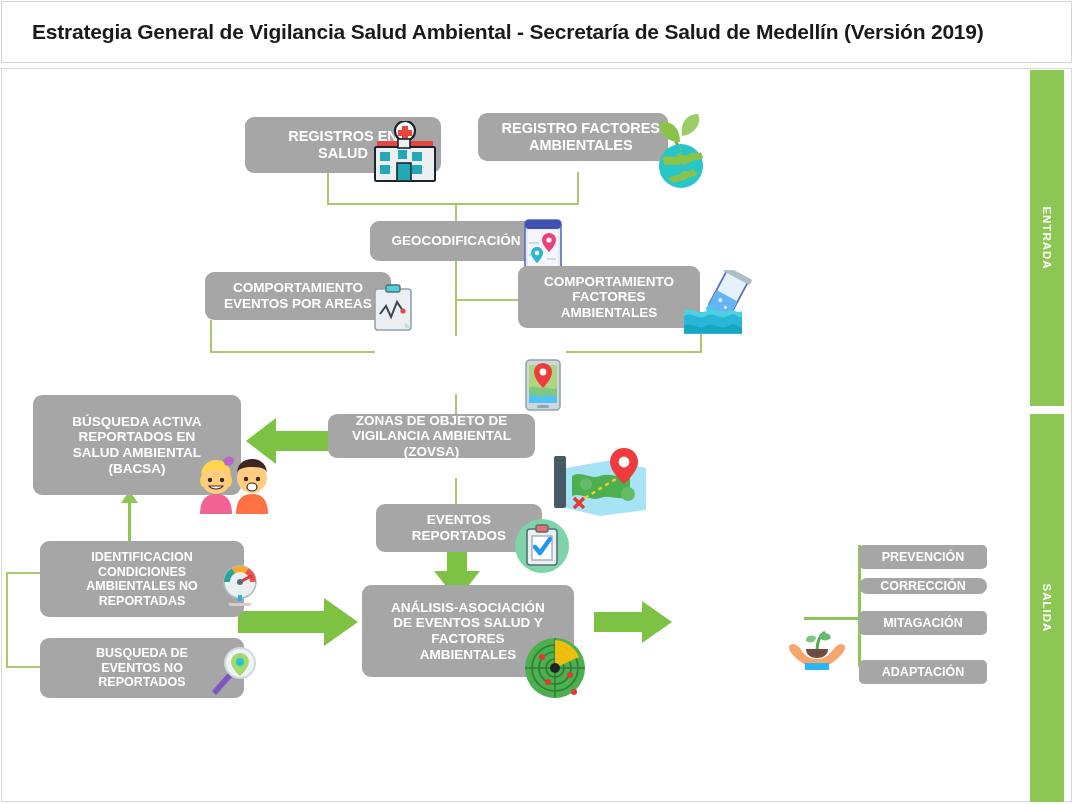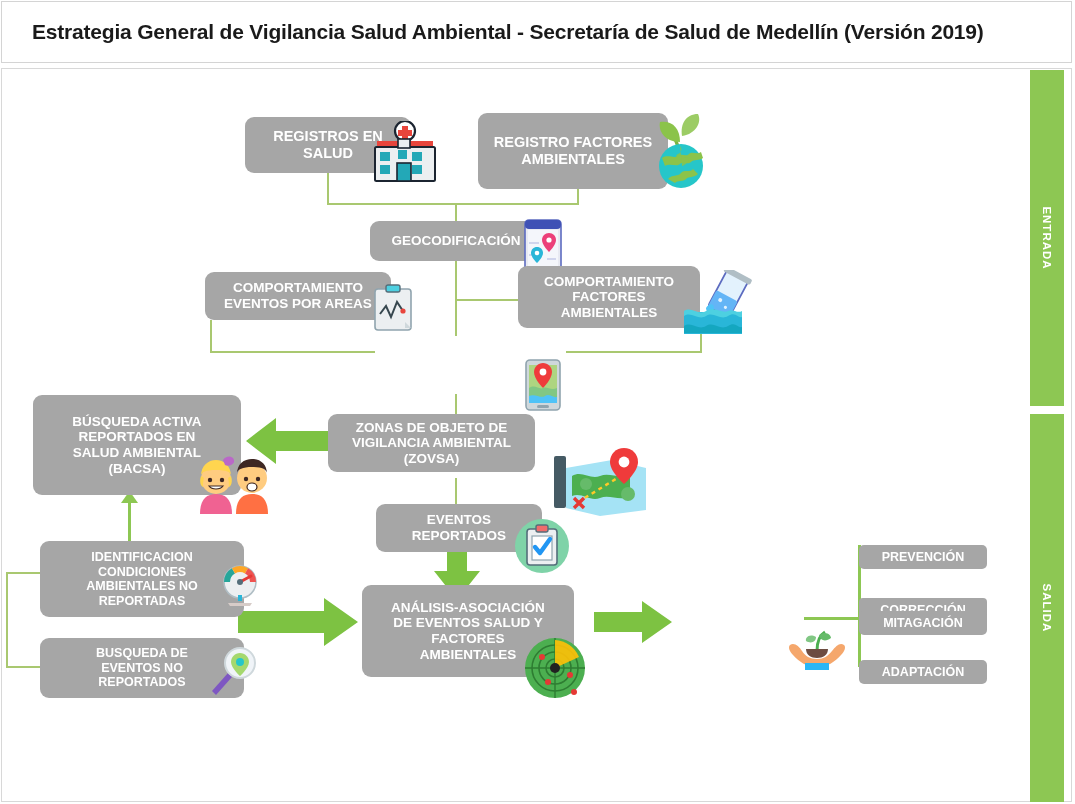--- a/index.html
+++ b/index.html
@@ -118,21 +118,21 @@
         <polygon points="78,21 48,0 48,11 0,11 0,31 48,31 48,42" fill="#7DC242"></polygon>
       </svg>
   </div>
 
   <div class="arrow" style="left:121px;top:489px;width:17px;height:12px;">
     <svg width="17" height="12" viewBox="0 0 17 12">
         <polygon points="8.5,0 17,12 0,12" fill="#8DC753"></polygon>
       </svg>
   </div>
 
-  <div class="node n-lg" style="left:245px;top:117px;width:166px;height:56px;">
+  <div class="node n-lg" style="left:245px;top:117px;width:196px;height:56px;">
     <div>
       <span>REGISTROS EN</span>
       <span>SALUD</span>
     </div>
   </div>
   <div class="ico" style="left:367px;top:121px;">
     <svg width="76" height="62" viewBox="0 0 76 62">
       <circle cx="38" cy="10" r="10" fill="#fff" stroke="#1b2430" stroke-width="2.2"></circle>
       <path d="M35 5h6v4h4v6h-4v4h-6v-4h-4V9h4z" fill="#e8453c"></path>
       <rect x="10" y="20" width="56" height="6" fill="#e8453c"></rect>
@@ -140,21 +140,21 @@
       <rect x="13" y="31" width="10" height="9" fill="#23a8b7"></rect>
       <rect x="31" y="29" width="9" height="9" fill="#23a8b7"></rect>
       <rect x="45" y="31" width="10" height="9" fill="#23a8b7"></rect>
       <rect x="13" y="44" width="10" height="9" fill="#23a8b7"></rect>
       <rect x="45" y="44" width="10" height="9" fill="#23a8b7"></rect>
       <rect x="30" y="42" width="14" height="18" fill="#23a8b7" stroke="#1b2430" stroke-width="1.6"></rect>
       <rect x="31" y="18" width="12" height="9" fill="#eceff1" stroke="#1b2430" stroke-width="1.6"></rect>
     </svg>
   </div>
 
-  <div class="node n-lg" style="left:478px;top:113px;width:190px;height:76px;">
+  <div class="node n-lg" style="left:478px;top:113px;width:190px;height:48px;justify-content:flex-end;">
     <div>
       <span>REGISTRO FACTORES</span>
       <span>AMBIENTALES</span>
     </div>
   </div>
   <div class="ico" style="left:650px;top:112px;">
     <svg width="62" height="78" viewBox="0 0 62 78">
       <path d="M31 62 C31 42 28 30 22 22" stroke="#7cb342" stroke-width="3.4" fill="none"></path>
       <path d="M30 30 C14 30 8 18 10 10 C22 8 30 16 30 30Z" fill="#8bc34a"></path>
       <path d="M32 24 C46 22 52 10 48 2 C36 2 30 12 32 24Z" fill="#9ccc65"></path>
@@ -256,21 +256,21 @@
 
       <path d="M46 62c0-14 6-20 16-20s16 6 16 20z" fill="#ff7043"></path>
       <circle cx="62" cy="26" r="15" fill="#ffcc80"></circle>
       <path d="M47 22c0-10 7-15 15-15s15 5 15 15c0-5-6-7-15-7s-15 2-15 7z" fill="#3e2723"></path>
       <circle cx="56" cy="27" r="2.2" fill="#3e2723"></circle>
       <circle cx="68" cy="27" r="2.2" fill="#3e2723"></circle>
       <ellipse cx="62" cy="35" rx="5" ry="4" fill="#fff" stroke="#3e2723" stroke-width="1.2"></ellipse>
     </svg>
   </div>
 
-  <div class="node n-md" style="left:328px;top:414px;width:207px;height:58px;">
+  <div class="node n-md" style="left:328px;top:414px;width:207px;height:44px;">
     <div>
       <span>ZONAS DE OBJETO DE</span>
       <span>VIGILANCIA AMBIENTAL</span>
       <span>(ZOVSA)</span>
     </div>
   </div>
   <div class="ico" style="left:552px;top:446px;">
     <svg width="96" height="74" viewBox="0 0 96 74">
       <rect x="2" y="10" width="12" height="52" rx="2" fill="#455a64"></rect>
       <path d="M14 22 L60 14 L94 22 L94 64 L48 70 L14 62 Z" fill="#a5e3f5"></path>
@@ -369,21 +369,21 @@
       <path d="M30 26c-7-4-11 1-10 4 5 3 10 1 10-4z" fill="#81c784"></path>
       <path d="M20 38h22c0 6-5 9-11 9s-11-3-11-9z" fill="#6d4c41"></path>
       <path d="M4 34c4-3 9 1 12 6s8 8 15 8 11-3 15-8 8-9 12-6c2 2 1 6-3 10-6 7-14 12-24 12S13 51 7 44c-4-4-5-8-3-10z" fill="#f5a76c"></path>
       <rect x="19" y="52" width="24" height="7" fill="#29b6f6"></rect>
     </svg>
   </div>
 
   <div class="node n-sm" style="left:859px;top:545px;width:128px;height:24px;border-radius:5px;">
     <span>PREVENCIÓN</span>
   </div>
-  <div class="node n-sm" style="left:859px;top:578px;width:128px;height:24px;border-radius:4px;margin-top:20px;">
+  <div class="node n-sm" style="left:859px;top:578px;width:128px;height:16px;border-radius:12px;">
     <span>CORRECCIÓN</span>
   </div>
   <div class="node n-sm" style="left:859px;top:611px;width:128px;height:24px;border-radius:5px;">
     <span>MITAGACIÓN</span>
   </div>
   <div class="node n-sm" style="left:859px;top:644px;width:128px;height:24px;border-radius:5px;margin-top:16px;">
     <span>ADAPTACIÓN</span>
   </div>
 
   <div class="rail" id="rail-entrada">

